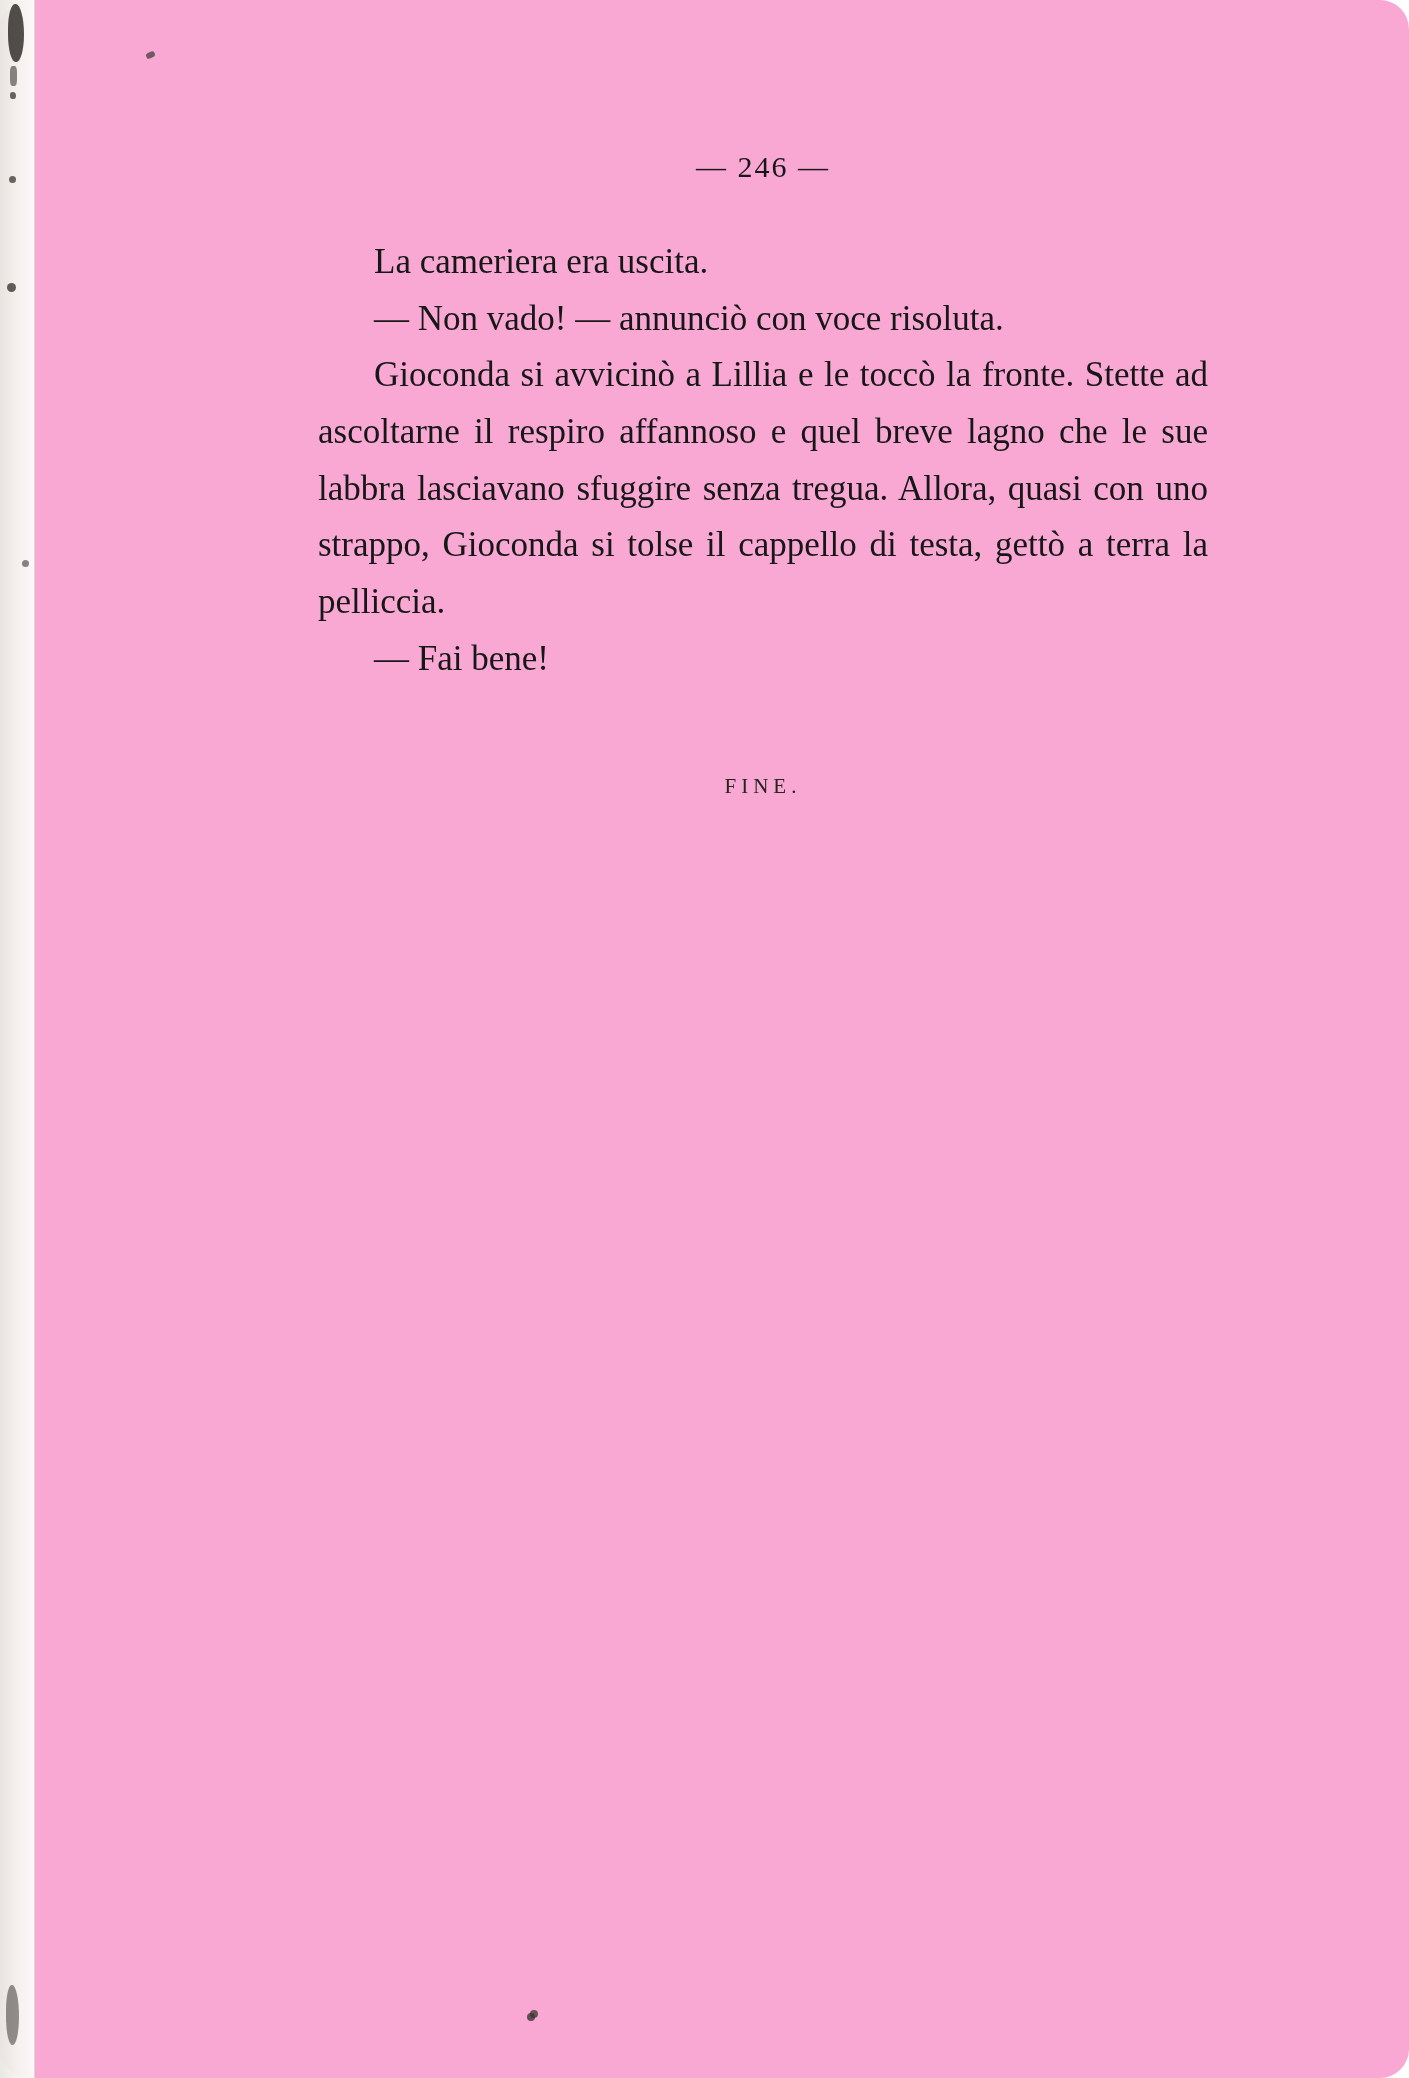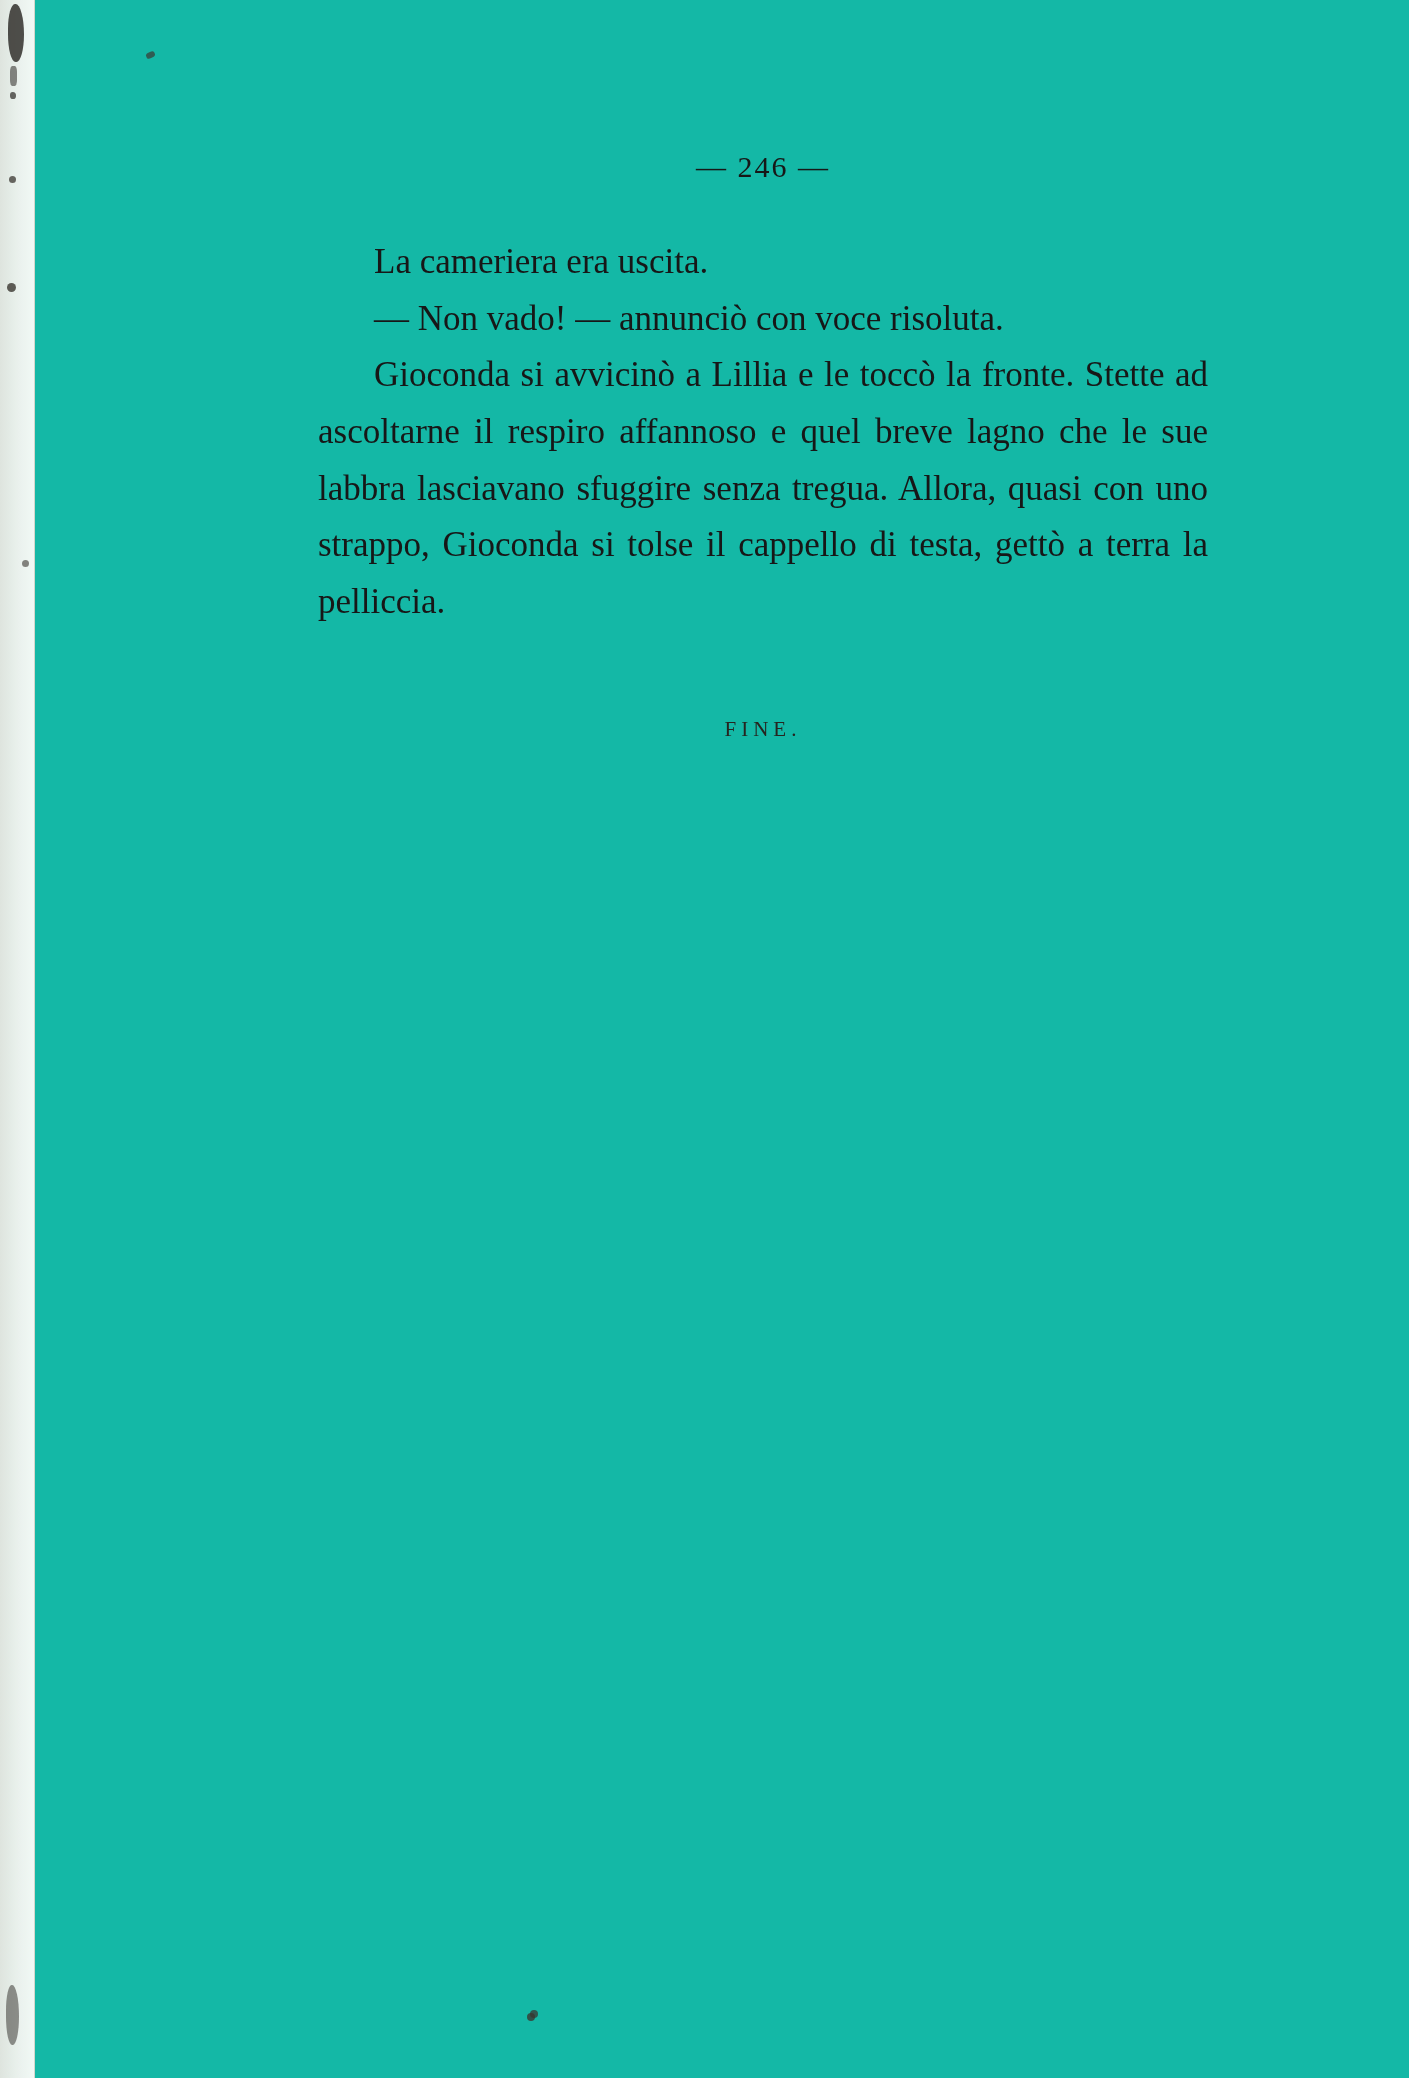--- a/index.html
+++ b/index.html
@@ -13,21 +13,22 @@
     position: relative;
     font-family: "Liberation Serif", serif;
     color: #1a1a1a;
     overflow: hidden;
   }
 
   
   .page {
     position: absolute;
     inset: 0;
-    background: #14b8a6;
+    background: #f9a8d4;
+    border-radius: 29px;
   }
 
   .scan-edge {
     position: absolute;
     left: 0;
     top: 0;
     width: 34px;
     height: 2078px;
     background: linear-gradient(to right, #e9e7e2 0%, #f6f5f1 55%, #fdfdfb 100%);
     border-right: 1px solid #ded9d0;
@@ -121,20 +122,21 @@
     <div class="folio">— 246 —</div>
 
 
     <p class="para last-loose">La cameriera era uscita.</p>
 
     <p class="para">— Non vado! — annunciò con voce risoluta.</p>
 
     <p class="para">Gioconda si avvicinò a Lillia e le toccò la fronte. Stette ad ascoltarne il respiro affannoso e quel breve lagno che le sue labbra lasciavano sfuggire senza tregua. Allora, quasi con uno strappo, Gioconda si tolse il cappello di testa, gettò a terra la pelliccia.</p>
 
 
+    <p class="para last-loose">— Fai bene!</p>
 
     <div class="end-mark">FINE.</div>
 
   </div>
 
   <div class="bottom-dot"></div>
 
 </div>
 
 </body></html>

